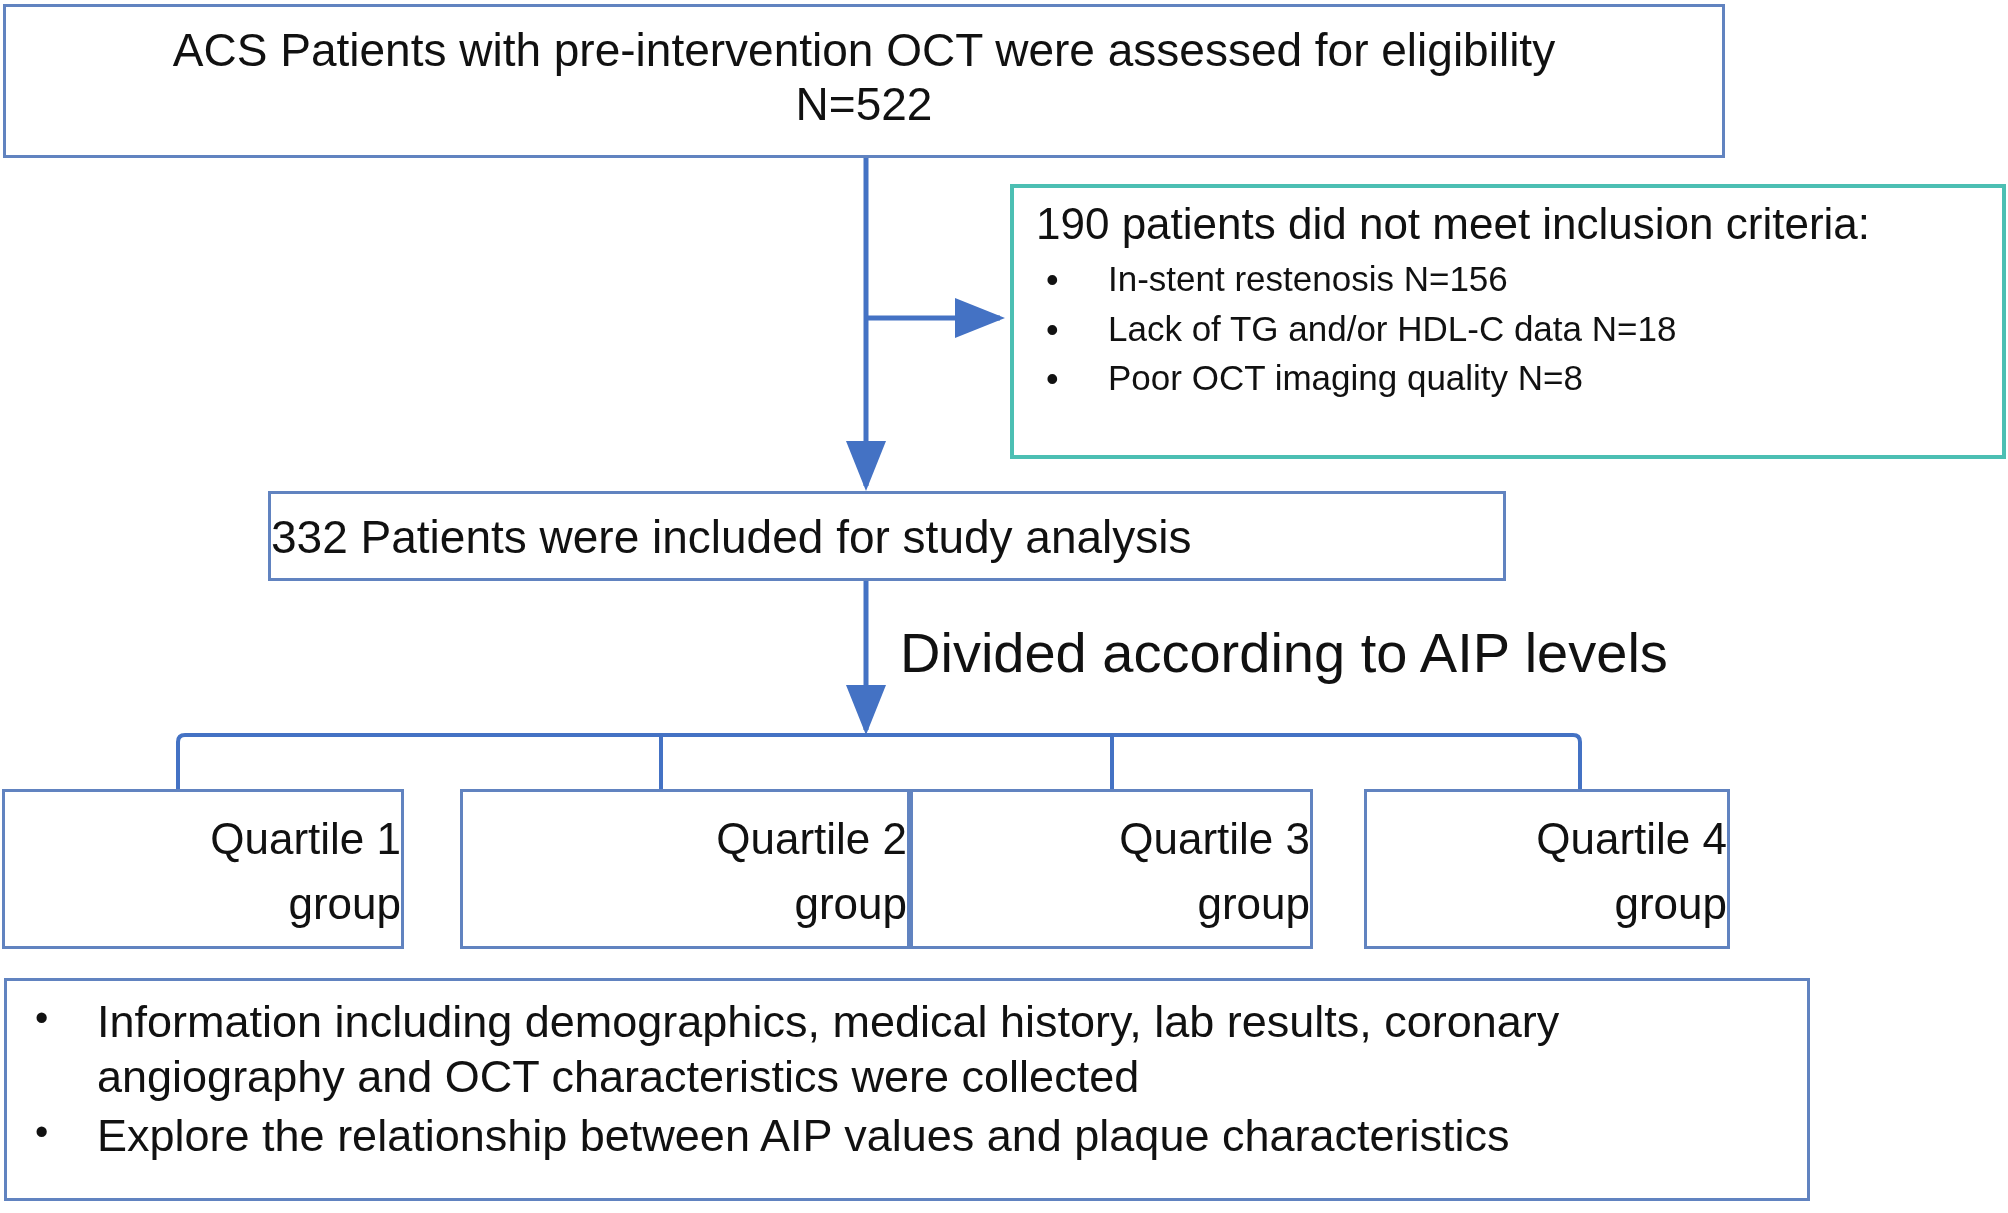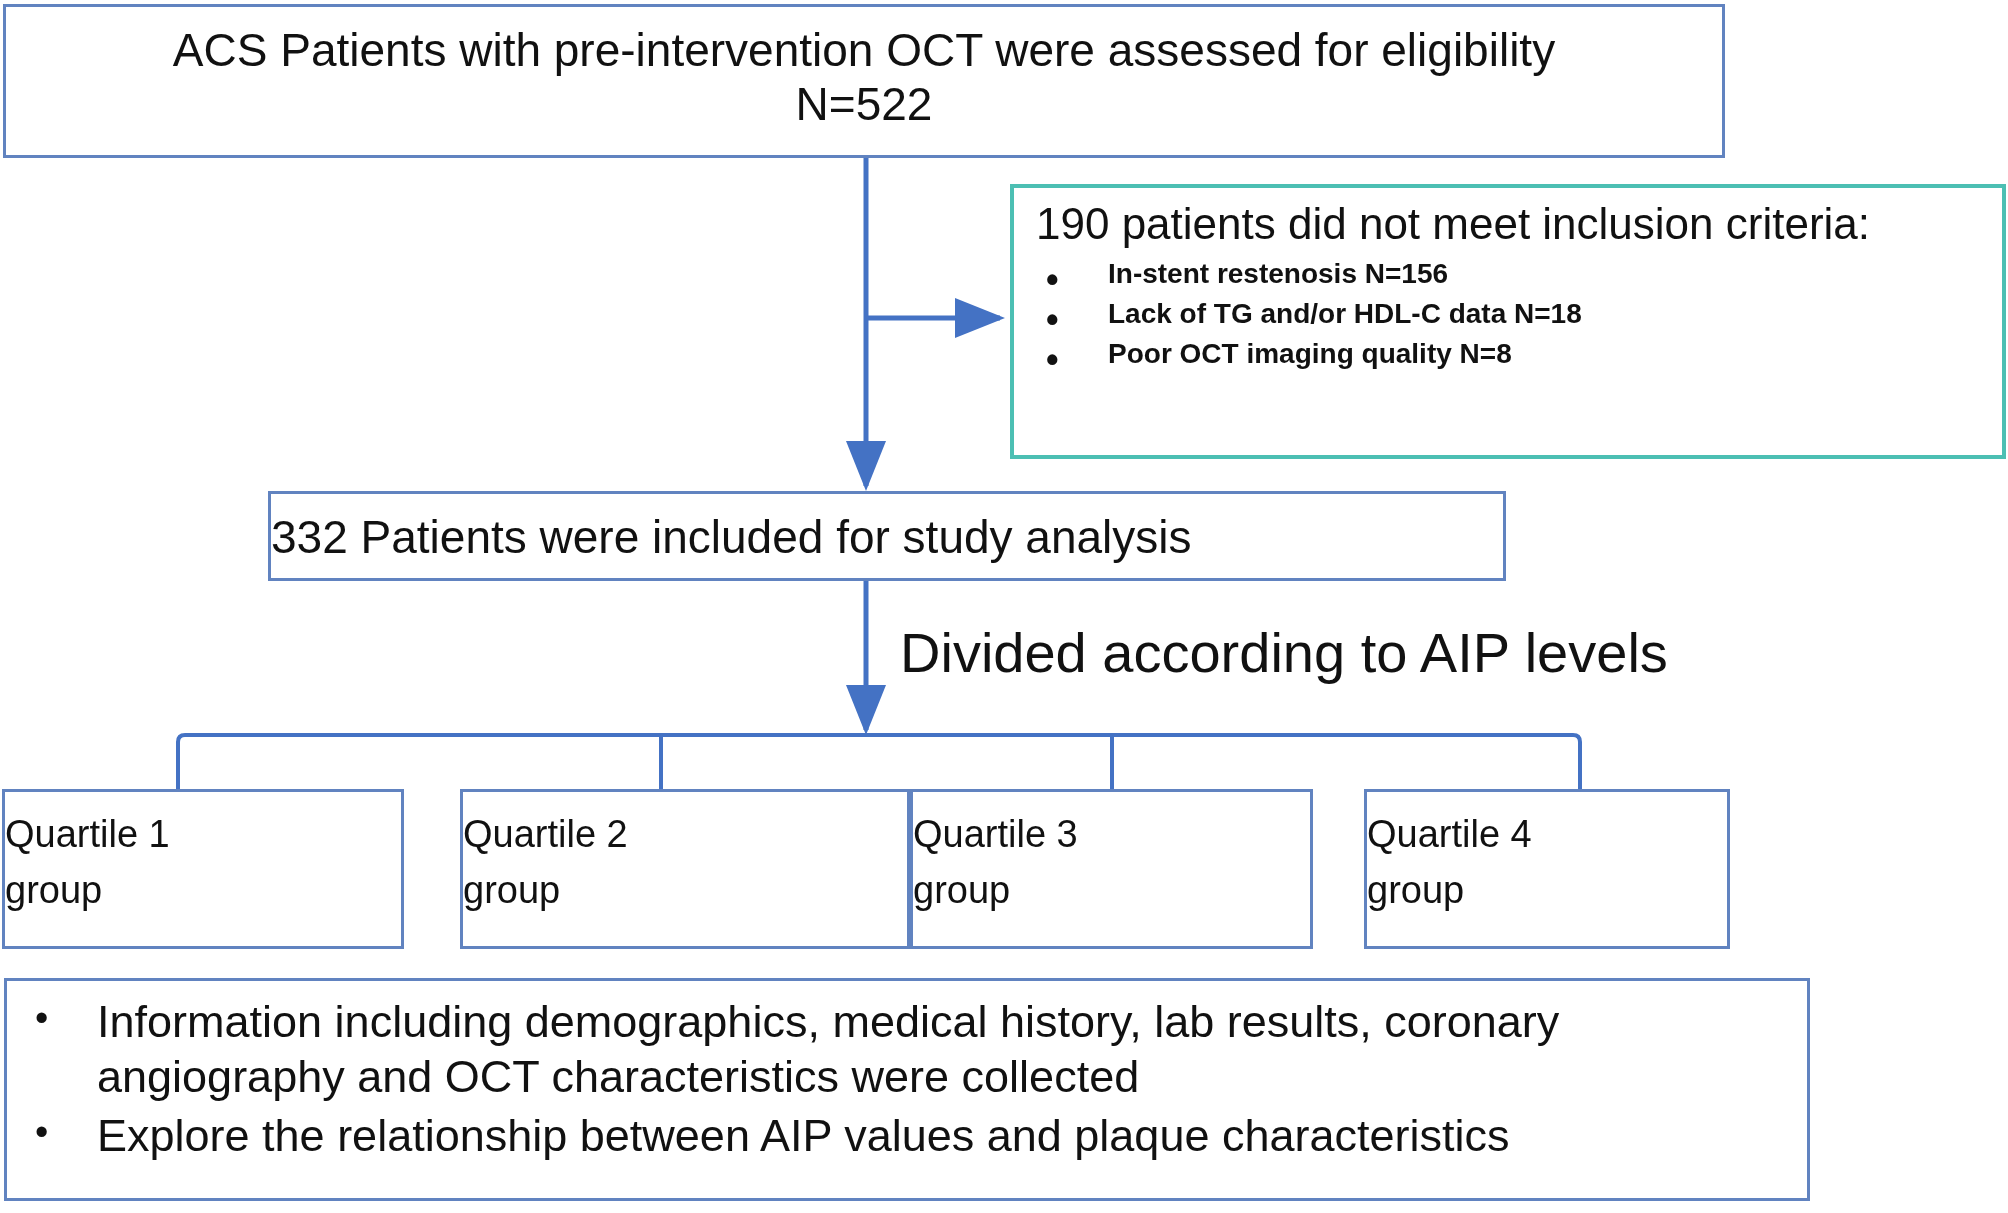--- a/index.html
+++ b/index.html
@@ -51,25 +51,24 @@
     left: 22px; top: 10px;
     font-size: 44px;
   }
   #box-exclusion ul.bullets {
     position: absolute;
     left: 22px; top: 66px; right: 10px;
     margin: 0; padding: 0;
     list-style: none;
   }
   #box-exclusion ul.bullets li {
-    font-size: 28px;
+    font-size: 35px;
     line-height: 1.42;
     position: relative;
     padding-left: 72px;
-    font-weight: bold;
   }
   #box-exclusion ul.bullets li::before {
     content: "\2022";
     position: absolute;
     left: 10px; top: 0;
     font-size: 36px;
   }
   
   #box-included {
     left: 268px; top: 491px; width: 1238px; height: 90px;
@@ -90,22 +89,22 @@
   }
   
   .quartile {
     top: 789px;
     height: 160px;
     border: 3px solid #6183c0;
   }
   .quartile .txt {
     position: absolute;
     left: 0; right: 0; top: 14px;
-    text-align: left;
-    font-size: 38px;
+    text-align: right;
+    font-size: 44px;
     line-height: 1.48;
   }
   #quartile-1 { left: 2px;    width: 402px; }
   #quartile-2 { left: 460px;  width: 450px; }
   #quartile-3 { left: 910px;  width: 403px; padding-left: 14px; }
   #quartile-4 { left: 1364px; width: 366px; }
   
   #box-summary {
     left: 4px; top: 978px; width: 1806px; height: 223px;
   }

